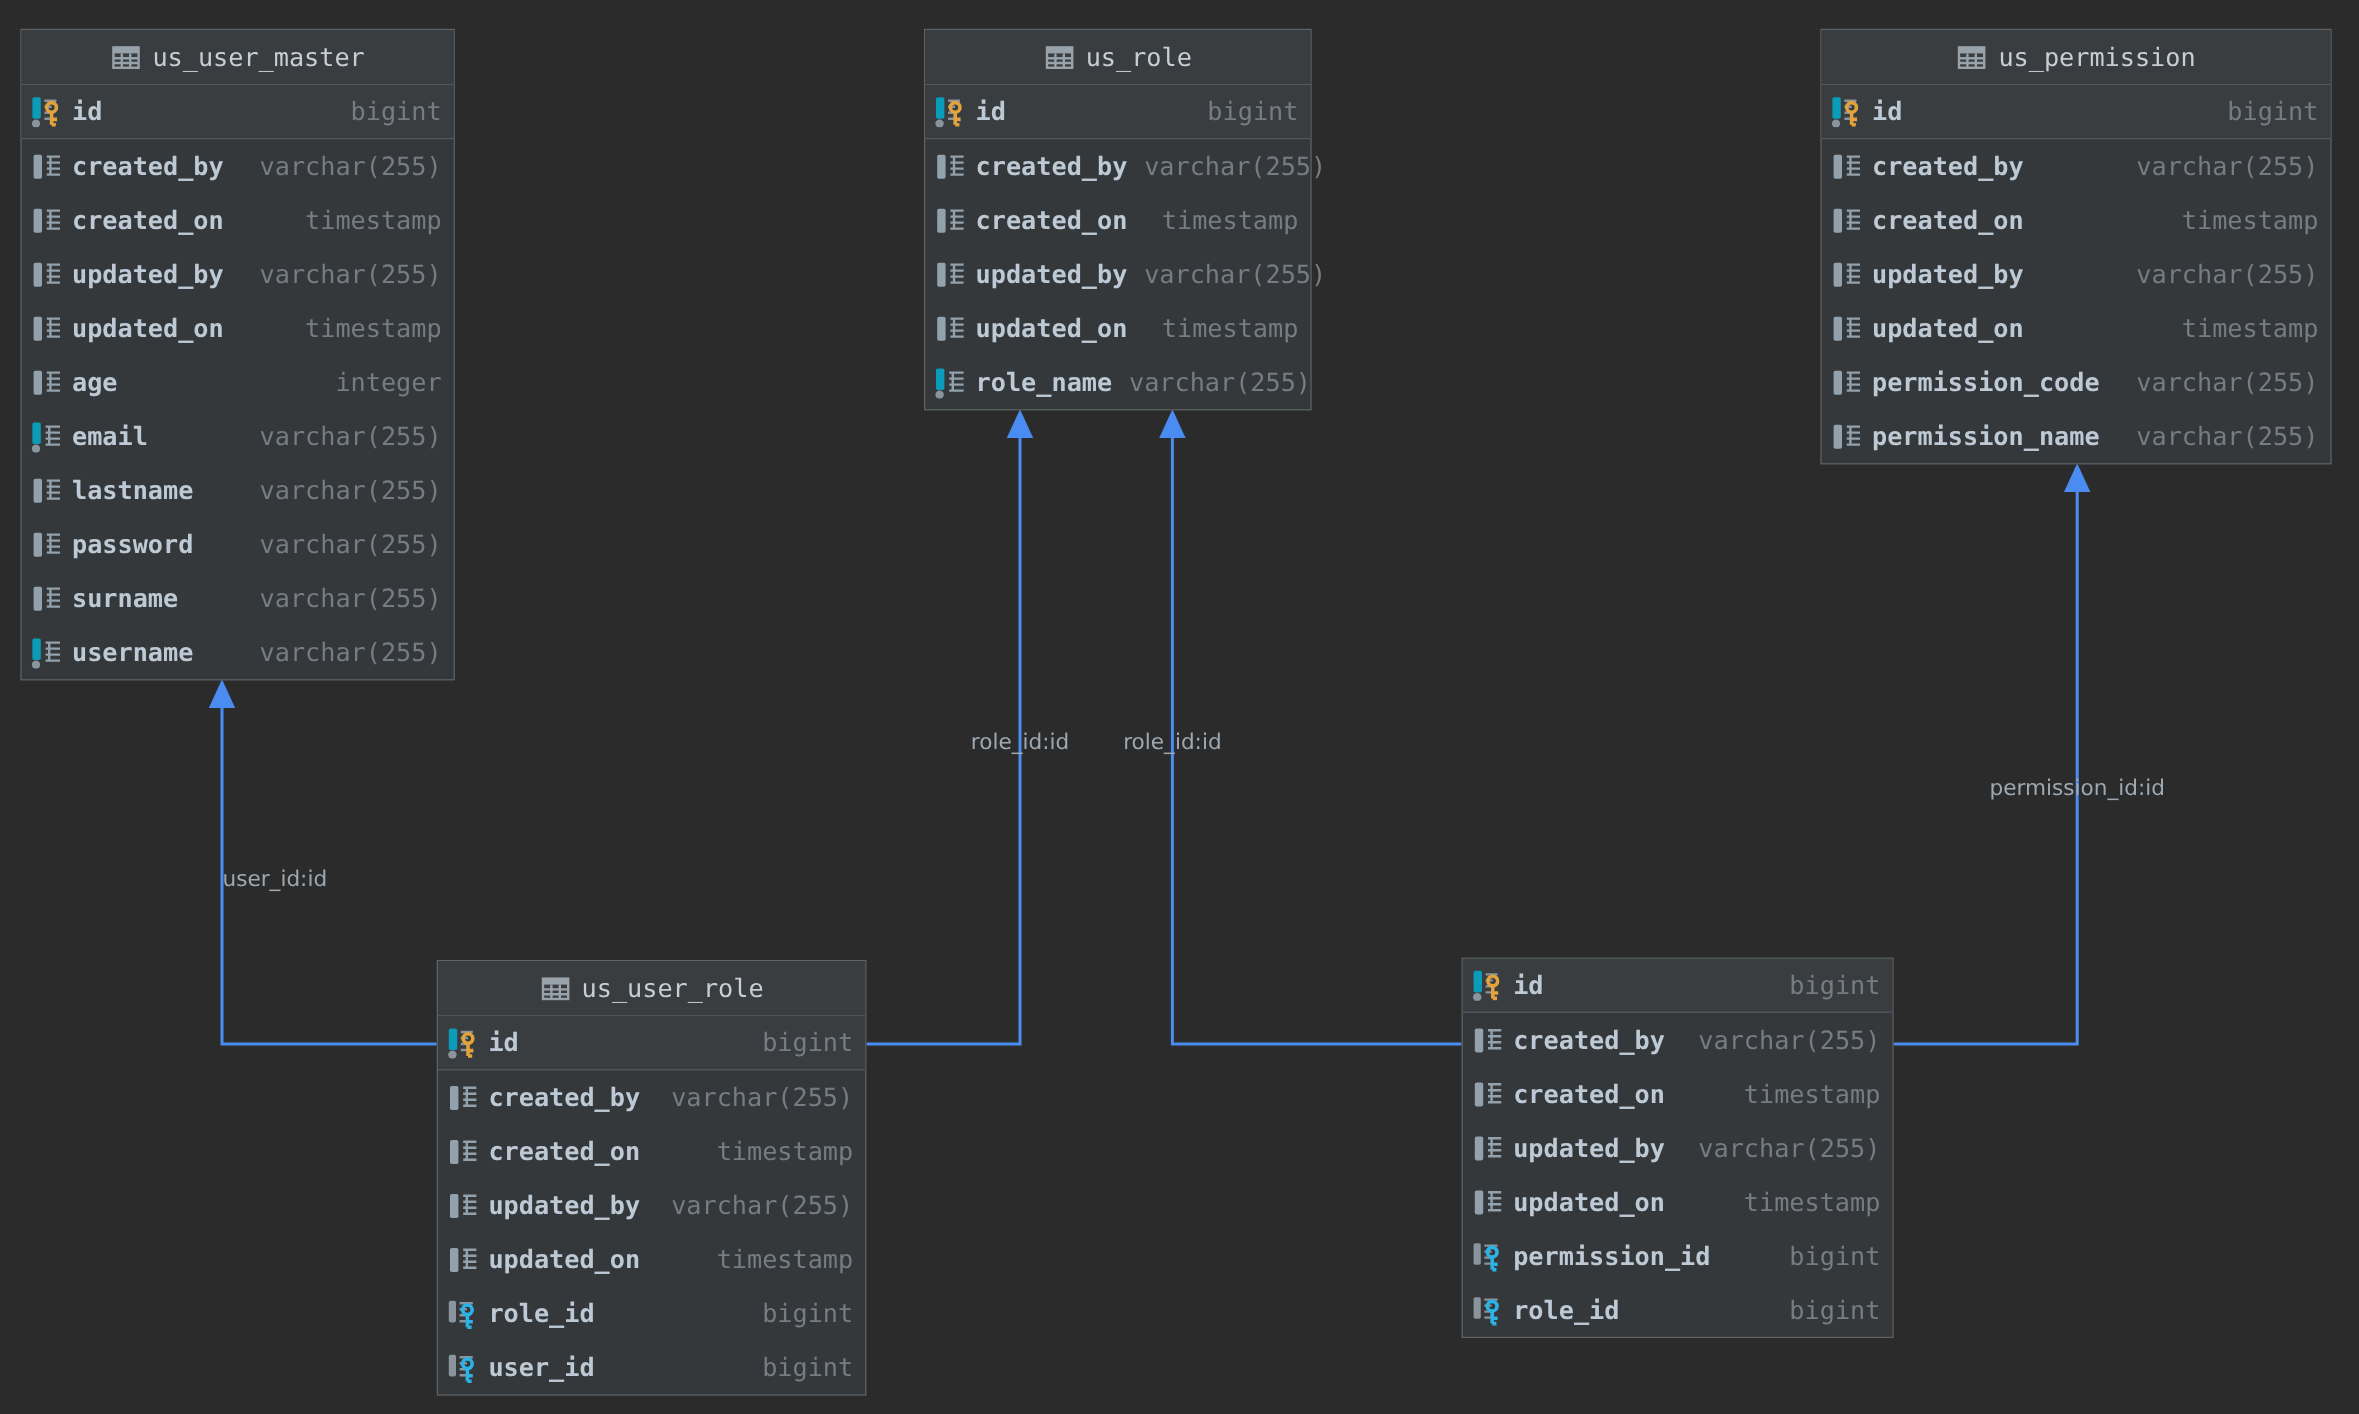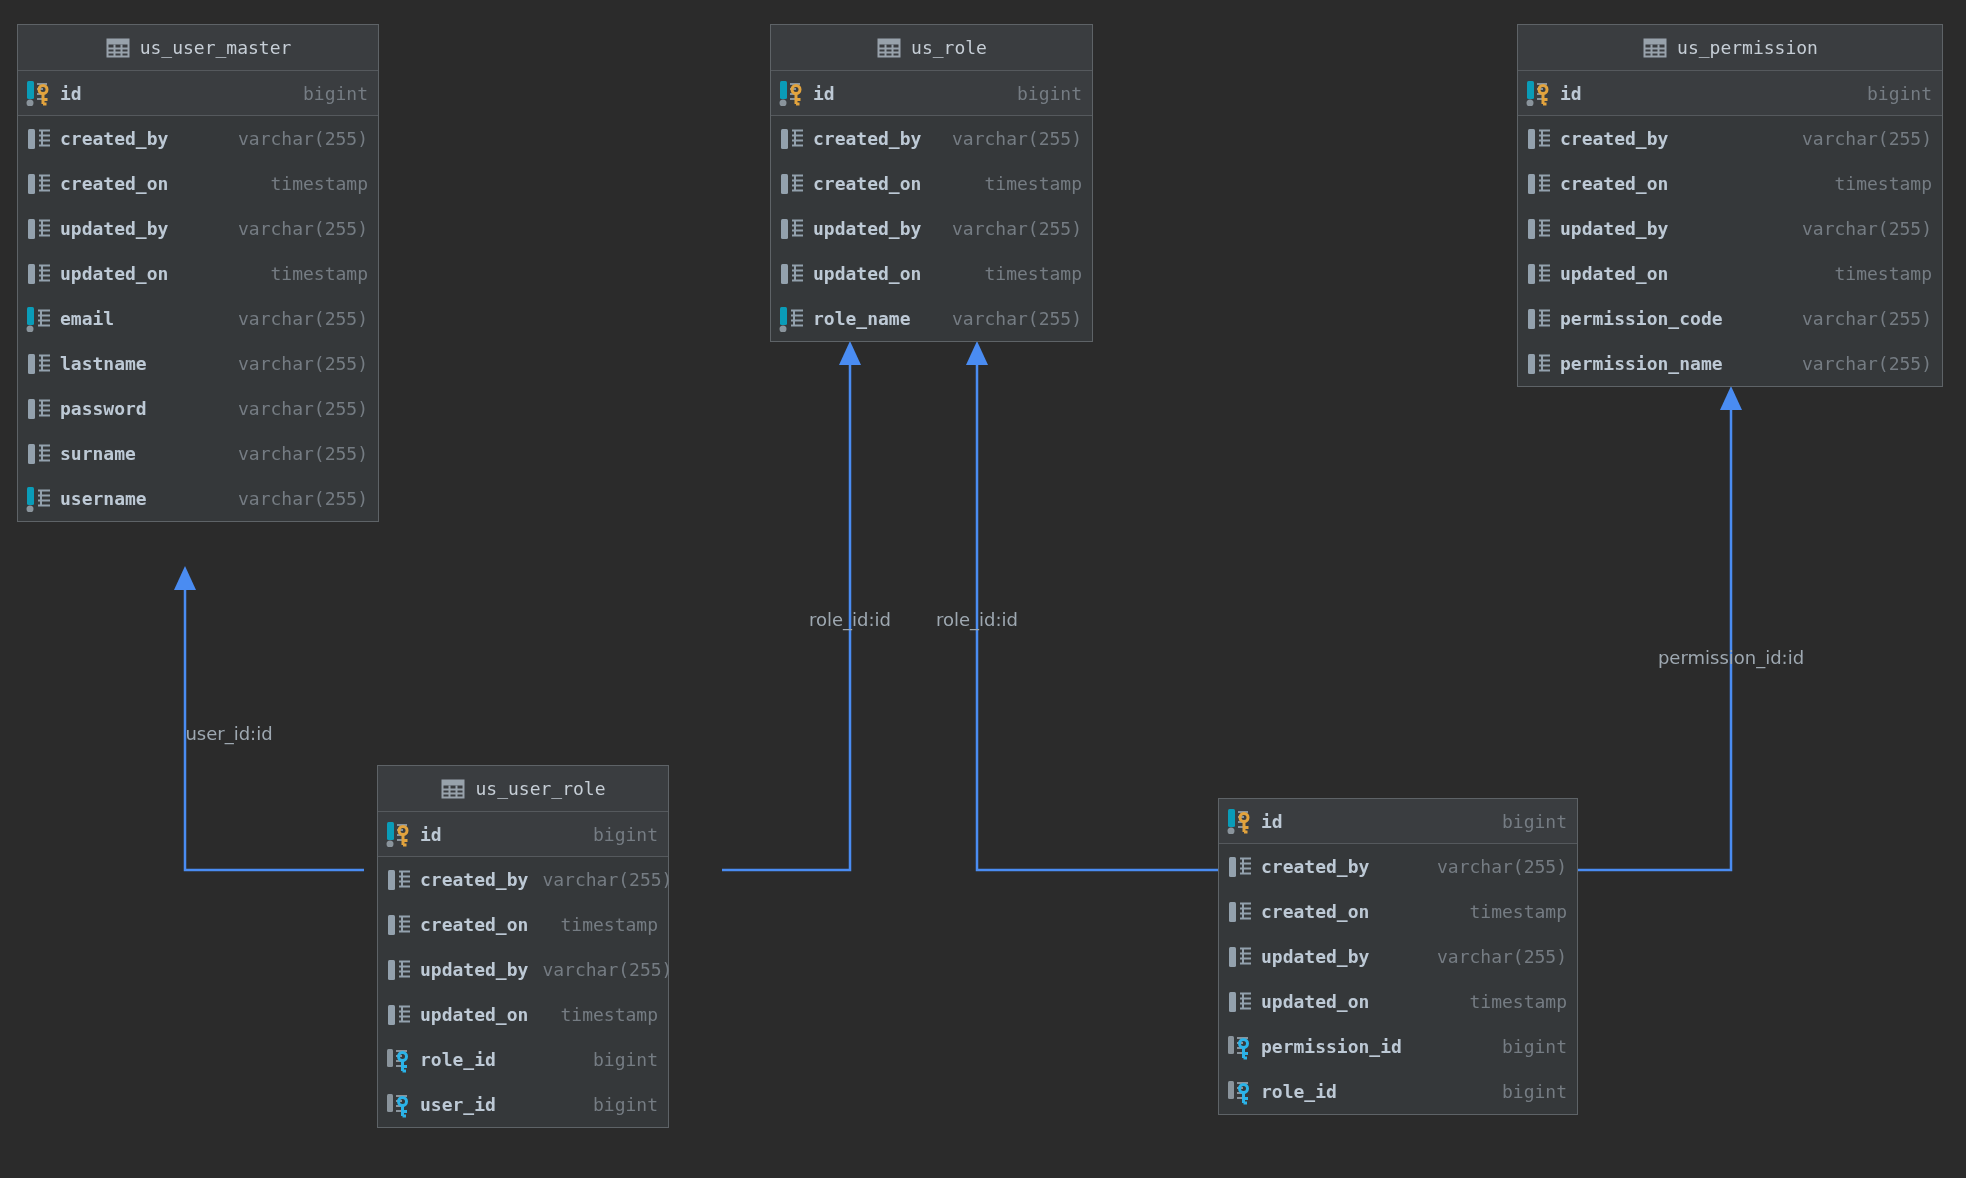--- a/index.html
+++ b/index.html
@@ -7,21 +7,21 @@
     width:1966px;height:1178px;position:relative;overflow:hidden;
     background:var(--canvas-bg,#2B2B2B);
     font-family:"DejaVu Sans Mono",monospace;
   }
   #edges{position:absolute;left:0;top:0;width:1966px;height:1178px;}
   .table-node{
     position:absolute;
     background:var(--table-bg,#35383A);
     border:1px solid var(--border,#5E6367);
     box-sizing:border-box;
-    font-size:18px;
+    font-size:21px;
   }
   .tbl-header{
     height:46px;box-sizing:border-box;
     display:flex;align-items:center;justify-content:center;gap:9px;
     background:var(--header-bg,#3A3D40);
     border-bottom:1px solid var(--separator,#55595D);
     color:var(--title-text,#C6CED6);
   }
   .col-row{
     height:45px;box-sizing:border-box;
@@ -111,20 +111,28 @@
       <div class="col-row">
         <span class="cicon"><svg viewBox="0 0 26 26" width="26" height="26">
             <rect x="2" y="3" width="7" height="20" rx="1.5" fill="#93A1AD"></rect>
             <path d="M13 4.5h11M13 9.5h11M13 14.5h11M13 19.5h11M16 4.5v16" stroke="#93A1AD" stroke-width="2" fill="none"></path>
           </svg></span>
         <span class="cname">updated_on</span>
         <span class="ctype">timestamp</span>
       </div>
       <div class="col-row">
         <span class="cicon"><svg viewBox="0 0 26 26" width="26" height="26">
+            <rect x="2" y="3" width="7" height="20" rx="1.5" fill="#93A1AD"></rect>
+            <path d="M13 4.5h11M13 9.5h11M13 14.5h11M13 19.5h11M16 4.5v16" stroke="#93A1AD" stroke-width="2" fill="none"></path>
+          </svg></span>
+        <span class="cname">age</span>
+        <span class="ctype">integer</span>
+      </div>
+      <div class="col-row">
+        <span class="cicon"><svg viewBox="0 0 26 26" width="26" height="26">
             <rect x="1" y="1" width="7" height="18" rx="1.5" fill="#0A9CB8"></rect>
             <circle cx="4" cy="23" r="3.5" fill="#8A949C"></circle>
             <path d="M12 4.5h12M12 9.5h12M12 14.5h12M12 19.5h12M15 4.5v16" stroke="#93A1AD" stroke-width="2" fill="none"></path>
           </svg></span>
         <span class="cname">email</span>
         <span class="ctype">varchar(255)</span>
       </div>
       <div class="col-row">
         <span class="cicon"><svg viewBox="0 0 26 26" width="26" height="26">
             <rect x="2" y="3" width="7" height="20" rx="1.5" fill="#93A1AD"></rect>
@@ -283,21 +291,21 @@
       </div>
       <div class="col-row">
         <span class="cicon"><svg viewBox="0 0 26 26" width="26" height="26">
             <rect x="2" y="3" width="7" height="20" rx="1.5" fill="#93A1AD"></rect>
             <path d="M13 4.5h11M13 9.5h11M13 14.5h11M13 19.5h11M16 4.5v16" stroke="#93A1AD" stroke-width="2" fill="none"></path>
           </svg></span>
         <span class="cname">permission_name</span>
         <span class="ctype">varchar(255)</span>
       </div>
     </div>
-    <div class="table-node" style="left: 364px; top: 765px; width: 292px; margin-left: 13px;">
+    <div class="table-node" style="left: 364px; top: 800px; width: 358px;">
       <div class="tbl-header">
         <span class="hicon"><svg viewBox="0 0 26 26" width="26" height="26">
             <rect x="2.5" y="4.5" width="21" height="17" fill="none" stroke="#98A2AB" stroke-width="2"></rect>
             <rect x="2.5" y="4.5" width="21" height="5" fill="#98A2AB"></rect>
             <path d="M2.5 13.5h21M2.5 17.5h21M9.5 9.5v12M16.5 9.5v12" stroke="#98A2AB" stroke-width="2" fill="none"></path>
           </svg></span>
         <span>us_user_role</span>
       </div>
       <div class="col-row pk">
         <span class="cicon"><svg viewBox="0 0 26 26" width="26" height="26">

